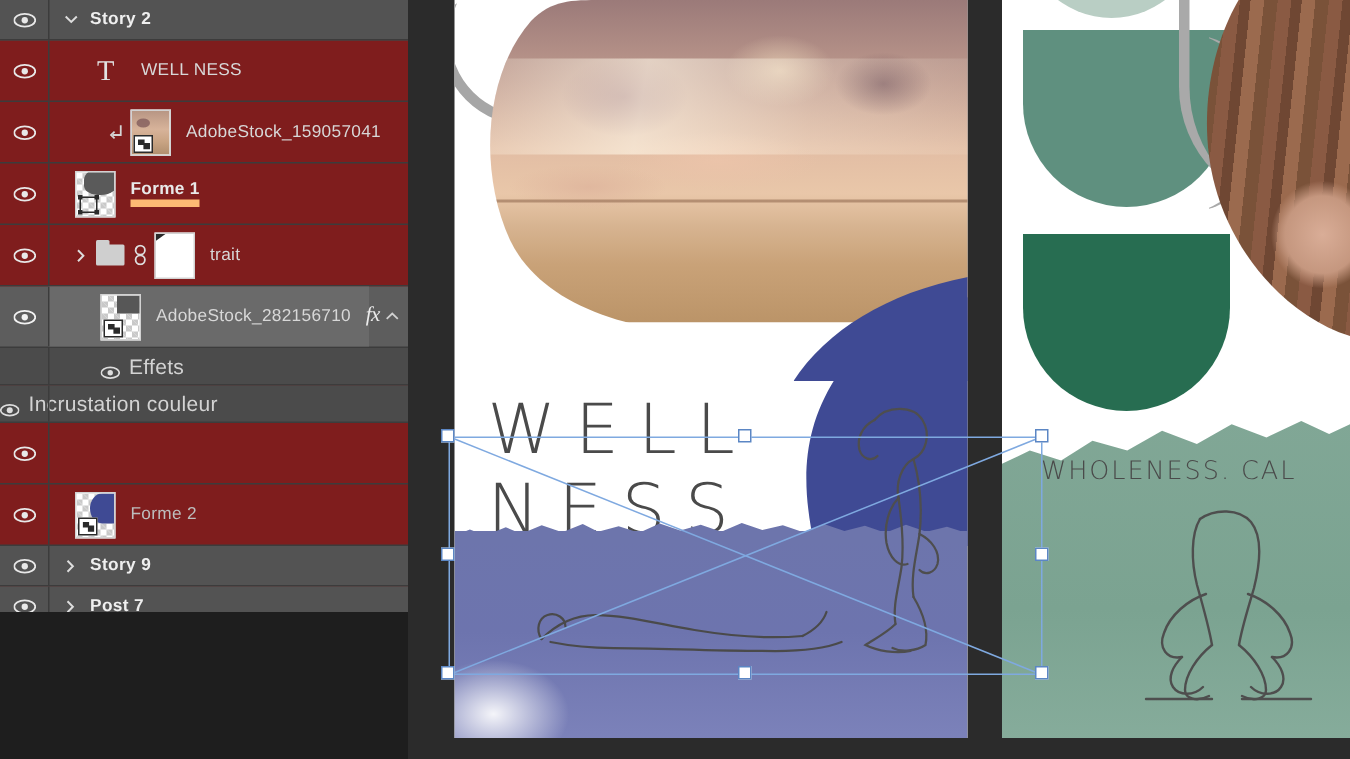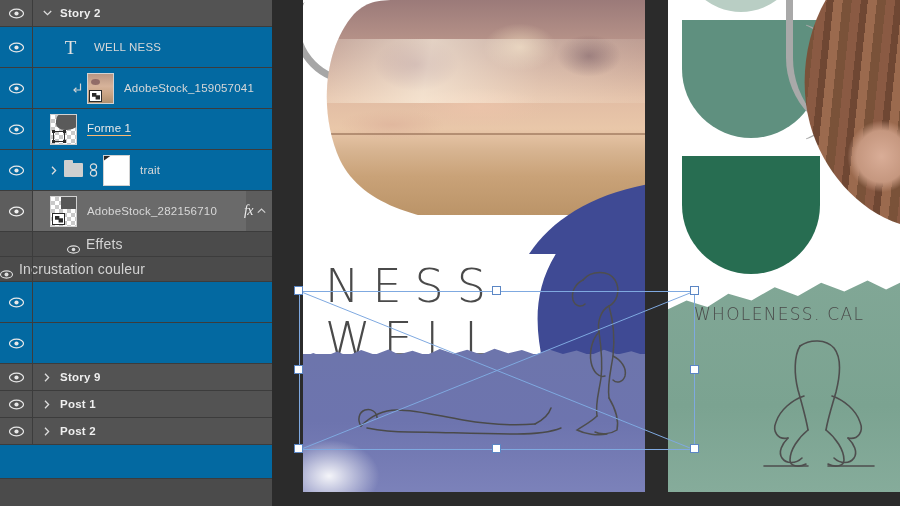--- a/index.html
+++ b/index.html
@@ -1,22 +1,22 @@
 <!DOCTYPE html>
 <html><head>
 <meta charset="utf-8">
 <style>
   * { margin:0; padding:0; box-sizing:border-box; }
   html,body { width:900px; height:506px; overflow:hidden; background:#1e1e1e;
     font-family:"Liberation Sans", sans-serif; }
   #app { position:relative; width:900px; height:506px; }
 
   
-  #layers-panel { position:absolute; left:0; top:0; width:272px; height:506px;
-    background:#0369a1; overflow:hidden; }
+  #layers-panel { position:absolute; left:0; top:0; width:272px; height:408px;
+    background:#7f1d1d; overflow:hidden; }
   .layer-row { position:relative; width:272px; display:flex; align-items:center;
     border-bottom:1px solid #3c3c3c; }
   .row-h41 { height:41px; }
   .row-group { height:27px; background:#535353; }
   .row-effect { height:25px; background:#4b4b4b; }
 
   .eye-cell { width:32px; height:100%; display:flex; align-items:center;
     justify-content:center; flex:0 0 32px; }
   .eye { width:15px; height:11px; position:relative; }
   .eye svg { display:block; }
@@ -46,21 +46,21 @@
     clip-path:polygon(0 0,55% 0,55% 40%,100% 40%,100% 100%,45% 100%,45% 60%,0 60%); }
   .thumb .vbadge { position:absolute; left:2px; bottom:2px; width:12px; height:11px;
     border:1px solid #2b2b2b; }
   .thumb .vbadge span { position:absolute; width:3px; height:3px; background:#2b2b2b; }
   .thumb .vbadge span:nth-child(1){left:-2px;top:-2px}
   .thumb .vbadge span:nth-child(2){right:-2px;top:-2px}
   .thumb .vbadge span:nth-child(3){left:-2px;bottom:-2px}
   .thumb .vbadge span:nth-child(4){right:-2px;bottom:-2px}
 
   .tname { font-size:11.5px; color:#d8d8d8; letter-spacing:.2px; white-space:nowrap; }
-  .tname.editing { color:#e8e8e8; border-bottom:1px solid #fdba74; padding-bottom:1px; }
+  .tname.editing { color:#e8e8e8; border-bottom:5px solid #fdba74; padding-bottom:1px;font-weight:bold; }
   .tname.dim { color:#bdbdbd; }
 
   .ticon-T { width:27px; flex:0 0 27px; margin-right:10px; text-align:center;
     font-family:"Liberation Serif", serif; font-size:19px; color:#e2e2e2; line-height:1; }
 
   .clip-arrow { width:11px; flex:0 0 11px; margin-right:4px; color:#d0d0d0;
     display:flex; align-items:center; justify-content:center; }
   .clip-arrow svg { display:block; }
 
   .folder-ico { width:19px; height:14px; flex:0 0 19px; background:#cfcfcf;
@@ -309,21 +309,21 @@
       <div class="sel-hl"></div>
       <div class="eye-cell" style="position:relative;z-index:3">
         <span class="eye">
           <svg width="15" height="11" viewBox="0 0 15 11">
               <ellipse cx="7.5" cy="5.5" rx="7" ry="4.3" fill="none" stroke="#f2f2f2" stroke-width="1.2"></ellipse>
               <circle cx="7.5" cy="5.5" r="2.1" fill="#f2f2f2"></circle>
             </svg>
         </span>
       </div>
       <div class="vsep"></div>
-      <div class="row-body" style="padding-left:18px">
+      <div class="row-body" style="padding-left:35px">
         <span class="thumb">
           <span class="checker"></span>
           <span style="position:absolute;left:10px;top:0;width:17px;height:12px;background:#575757"></span>
           <span class="badge"></span>
         </span>
         <span class="tname">AdobeStock_282156710</span>
         <span class="fx-cell">
           <span class="fx-ico">fx</span>
           <span class="chev-up">
             <svg width="9" height="6" viewBox="0 0 9 6">
@@ -375,20 +375,28 @@
     <div class="layer-row row-h41">
       <div class="eye-cell">
         <span class="eye">
           <svg width="15" height="11" viewBox="0 0 15 11">
               <ellipse cx="7.5" cy="5.5" rx="7" ry="4.3" fill="none" stroke="#e8e8e8" stroke-width="1.2"></ellipse>
               <circle cx="7.5" cy="5.5" r="2.1" fill="#e8e8e8"></circle>
             </svg>
         </span>
       </div>
       <div class="vsep"></div>
+      <div class="row-body" style="padding-left:18px">
+        <span class="thumb">
+          <span class="checker"></span>
+          <span style="position:absolute;right:0;top:0;width:16px;height:20px;background:#3f4a94;border-radius:50% 0 0 50%"></span>
+          <span class="badge"></span>
+        </span>
+        <span class="tname dim">Forme 2</span>
+      </div>
     </div>
 
 
     <div class="layer-row row-group">
       <div class="eye-cell">
         <span class="eye">
           <svg width="15" height="11" viewBox="0 0 15 11">
               <ellipse cx="7.5" cy="5.5" rx="7" ry="4.3" fill="none" stroke="#e8e8e8" stroke-width="1.2"></ellipse>
               <circle cx="7.5" cy="5.5" r="2.1" fill="#e8e8e8"></circle>
             </svg>
@@ -414,21 +422,21 @@
             </svg>
         </span>
       </div>
       <div class="vsep"></div>
       <div class="row-body">
         <span class="disc-tri">
           <svg width="6" height="9" viewBox="0 0 6 9">
               <path d="M1 0.8 L4.6 4.5 L1 8.2" fill="none" stroke="#ddd" stroke-width="1.3"></path>
             </svg>
         </span>
-        <span class="grp-label">Post 1</span>
+        <span class="grp-label">Post 7</span>
       </div>
     </div>
 
     <div class="layer-row row-group">
       <div class="eye-cell">
         <span class="eye">
           <svg width="15" height="11" viewBox="0 0 15 11">
               <ellipse cx="7.5" cy="5.5" rx="7" ry="4.3" fill="none" stroke="#e8e8e8" stroke-width="1.2"></ellipse>
               <circle cx="7.5" cy="5.5" r="2.1" fill="#e8e8e8"></circle>
             </svg>
@@ -453,22 +461,22 @@
     <div class="artboard" id="artboard-left">
       <div class="arc-gray"></div>
       <div class="blob-photo">
         <div class="yoga-img"></div>
         <div class="yoga-shine"></div>
       </div>
       <div class="blue-blob"></div>
       <div class="blue-blob2"></div>
 
       <div class="wl-text">
+        <div>WELL</div>
         <div>NESS</div>
-        <div>WELL</div>
       </div>
 
       <div class="aquarelle">
         <div class="aq-fade"></div>
       </div>
 
       <svg class="line-fig" viewBox="0 0 110 180">
         <g fill="none" stroke="#4e4e4e" stroke-width="1.5" stroke-linecap="round">
           <path d="M44 14 C 52 4 70 4 76 14 C 82 24 78 36 70 40 C 62 44 58 56 60 66"></path>
           <path d="M44 14 C 36 18 32 26 34 34 C 36 40 42 42 46 38"></path>

